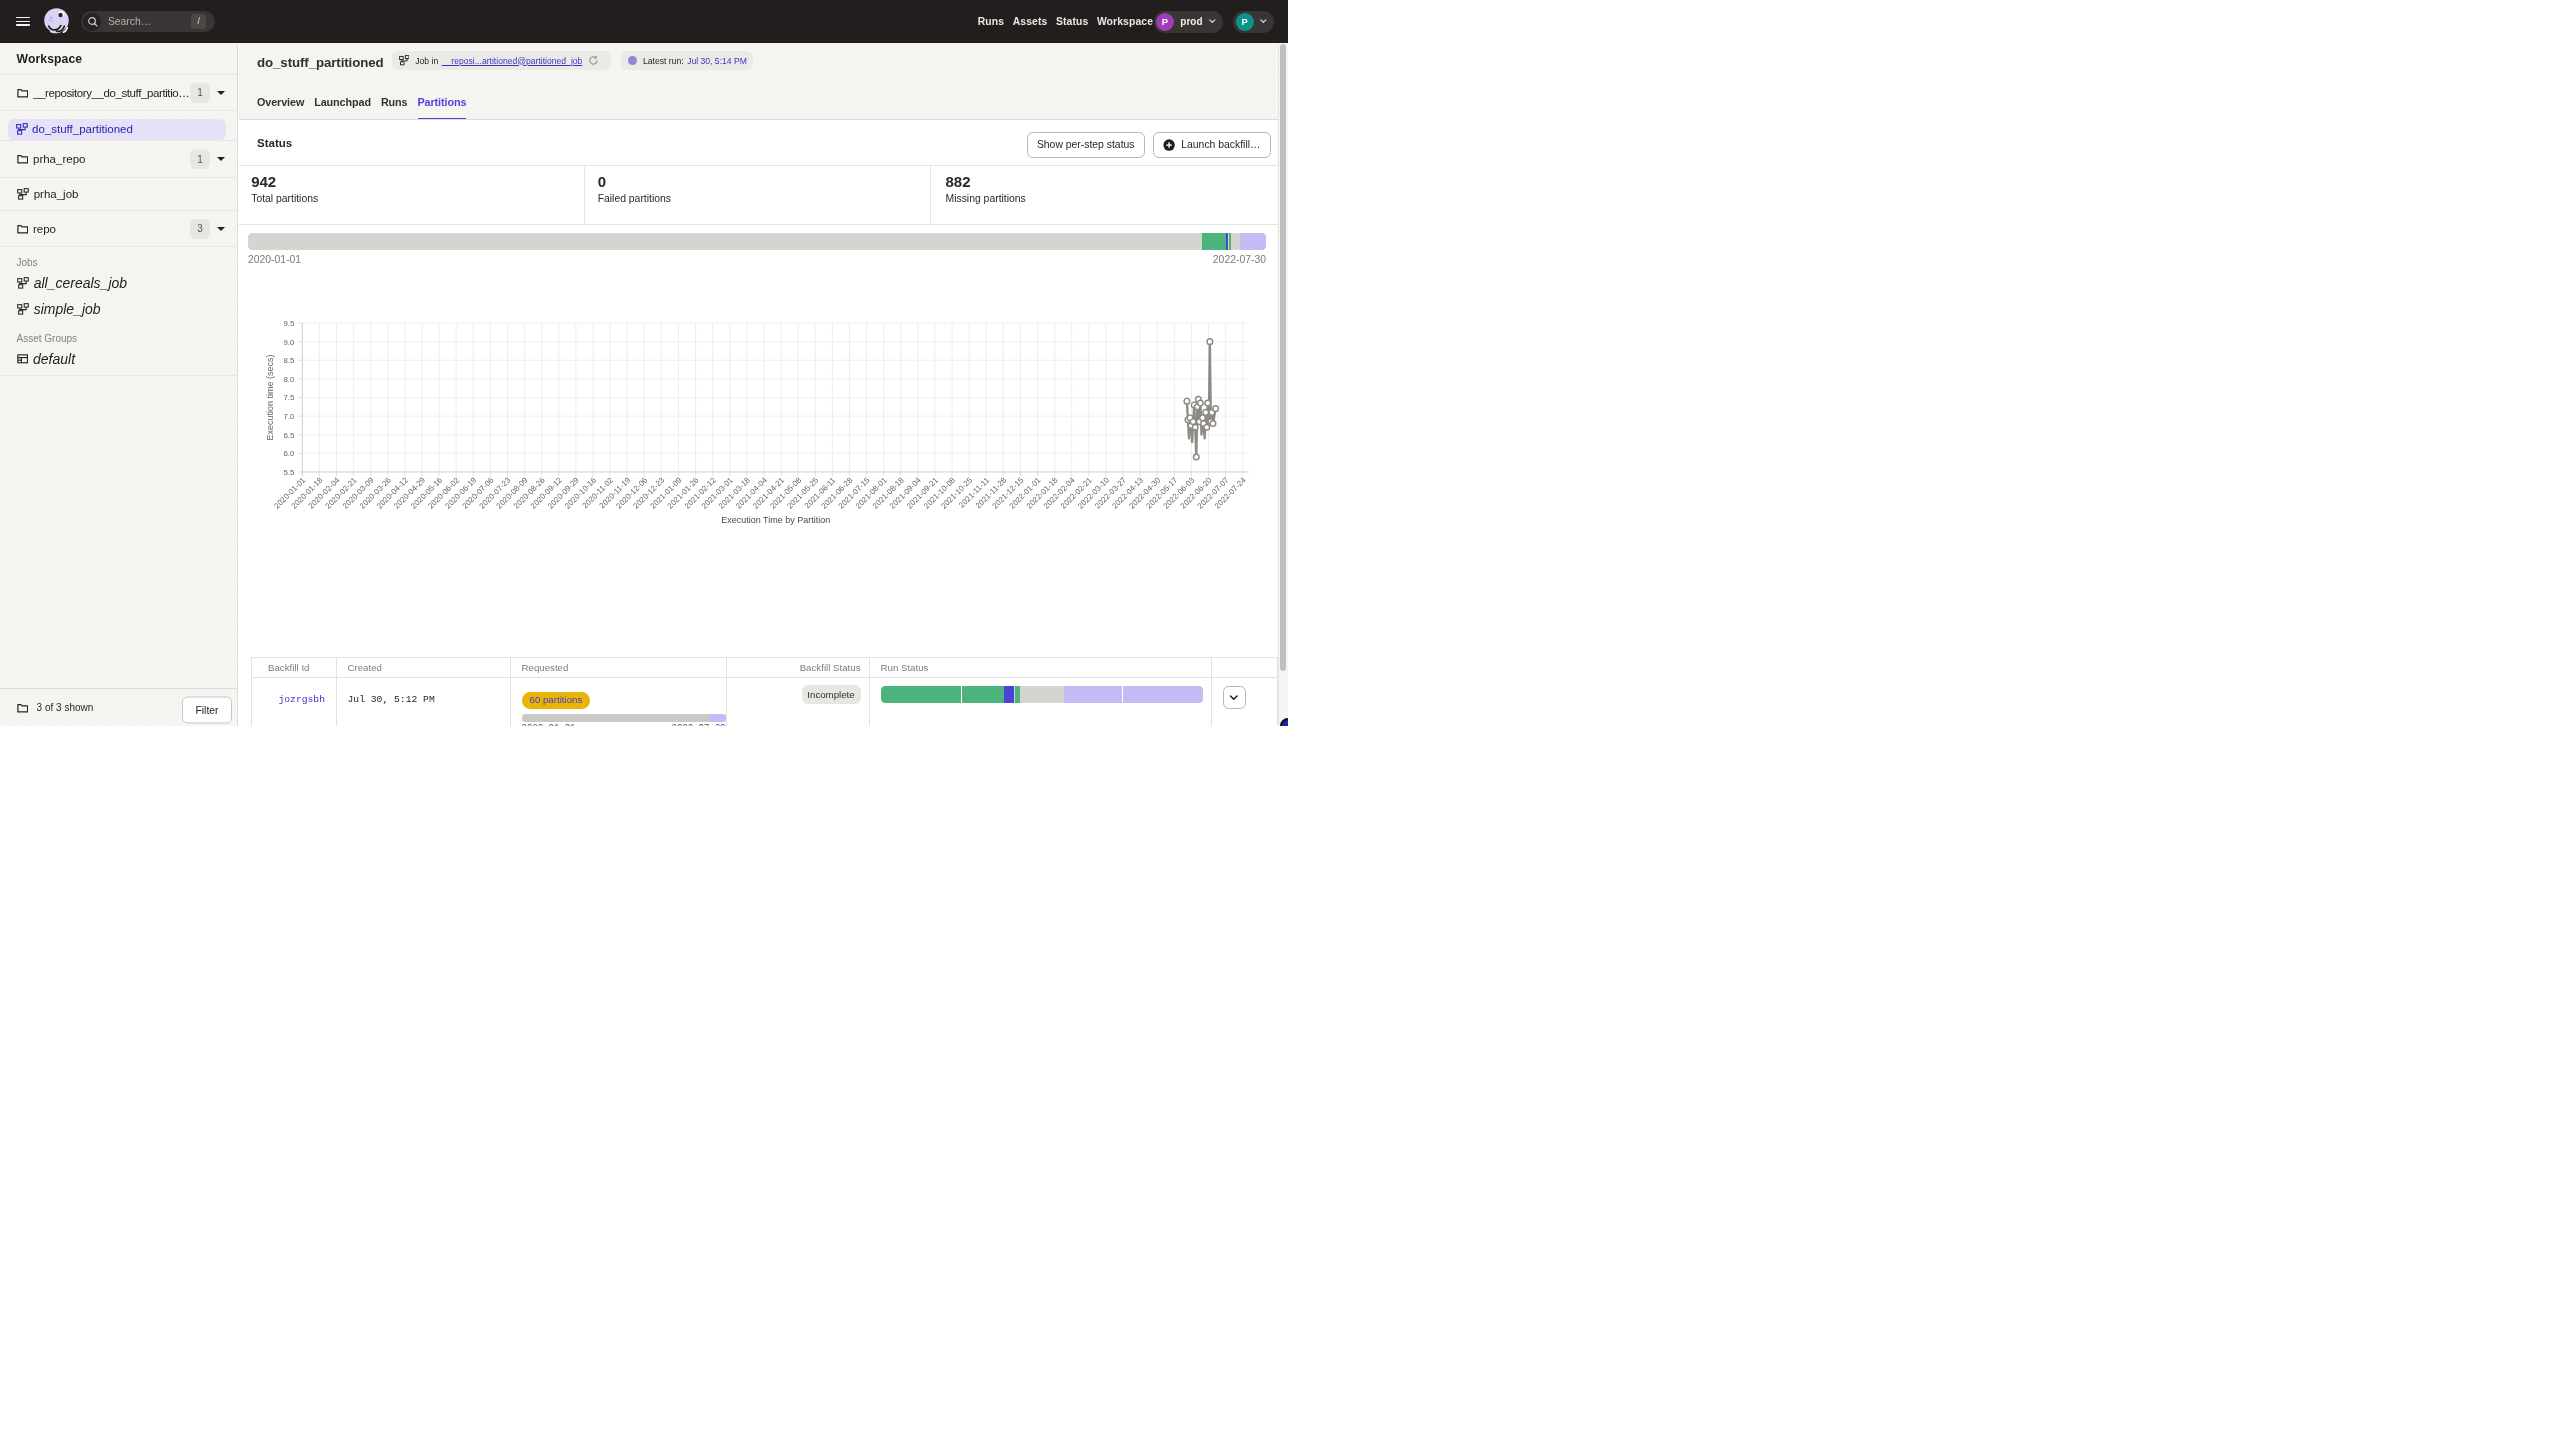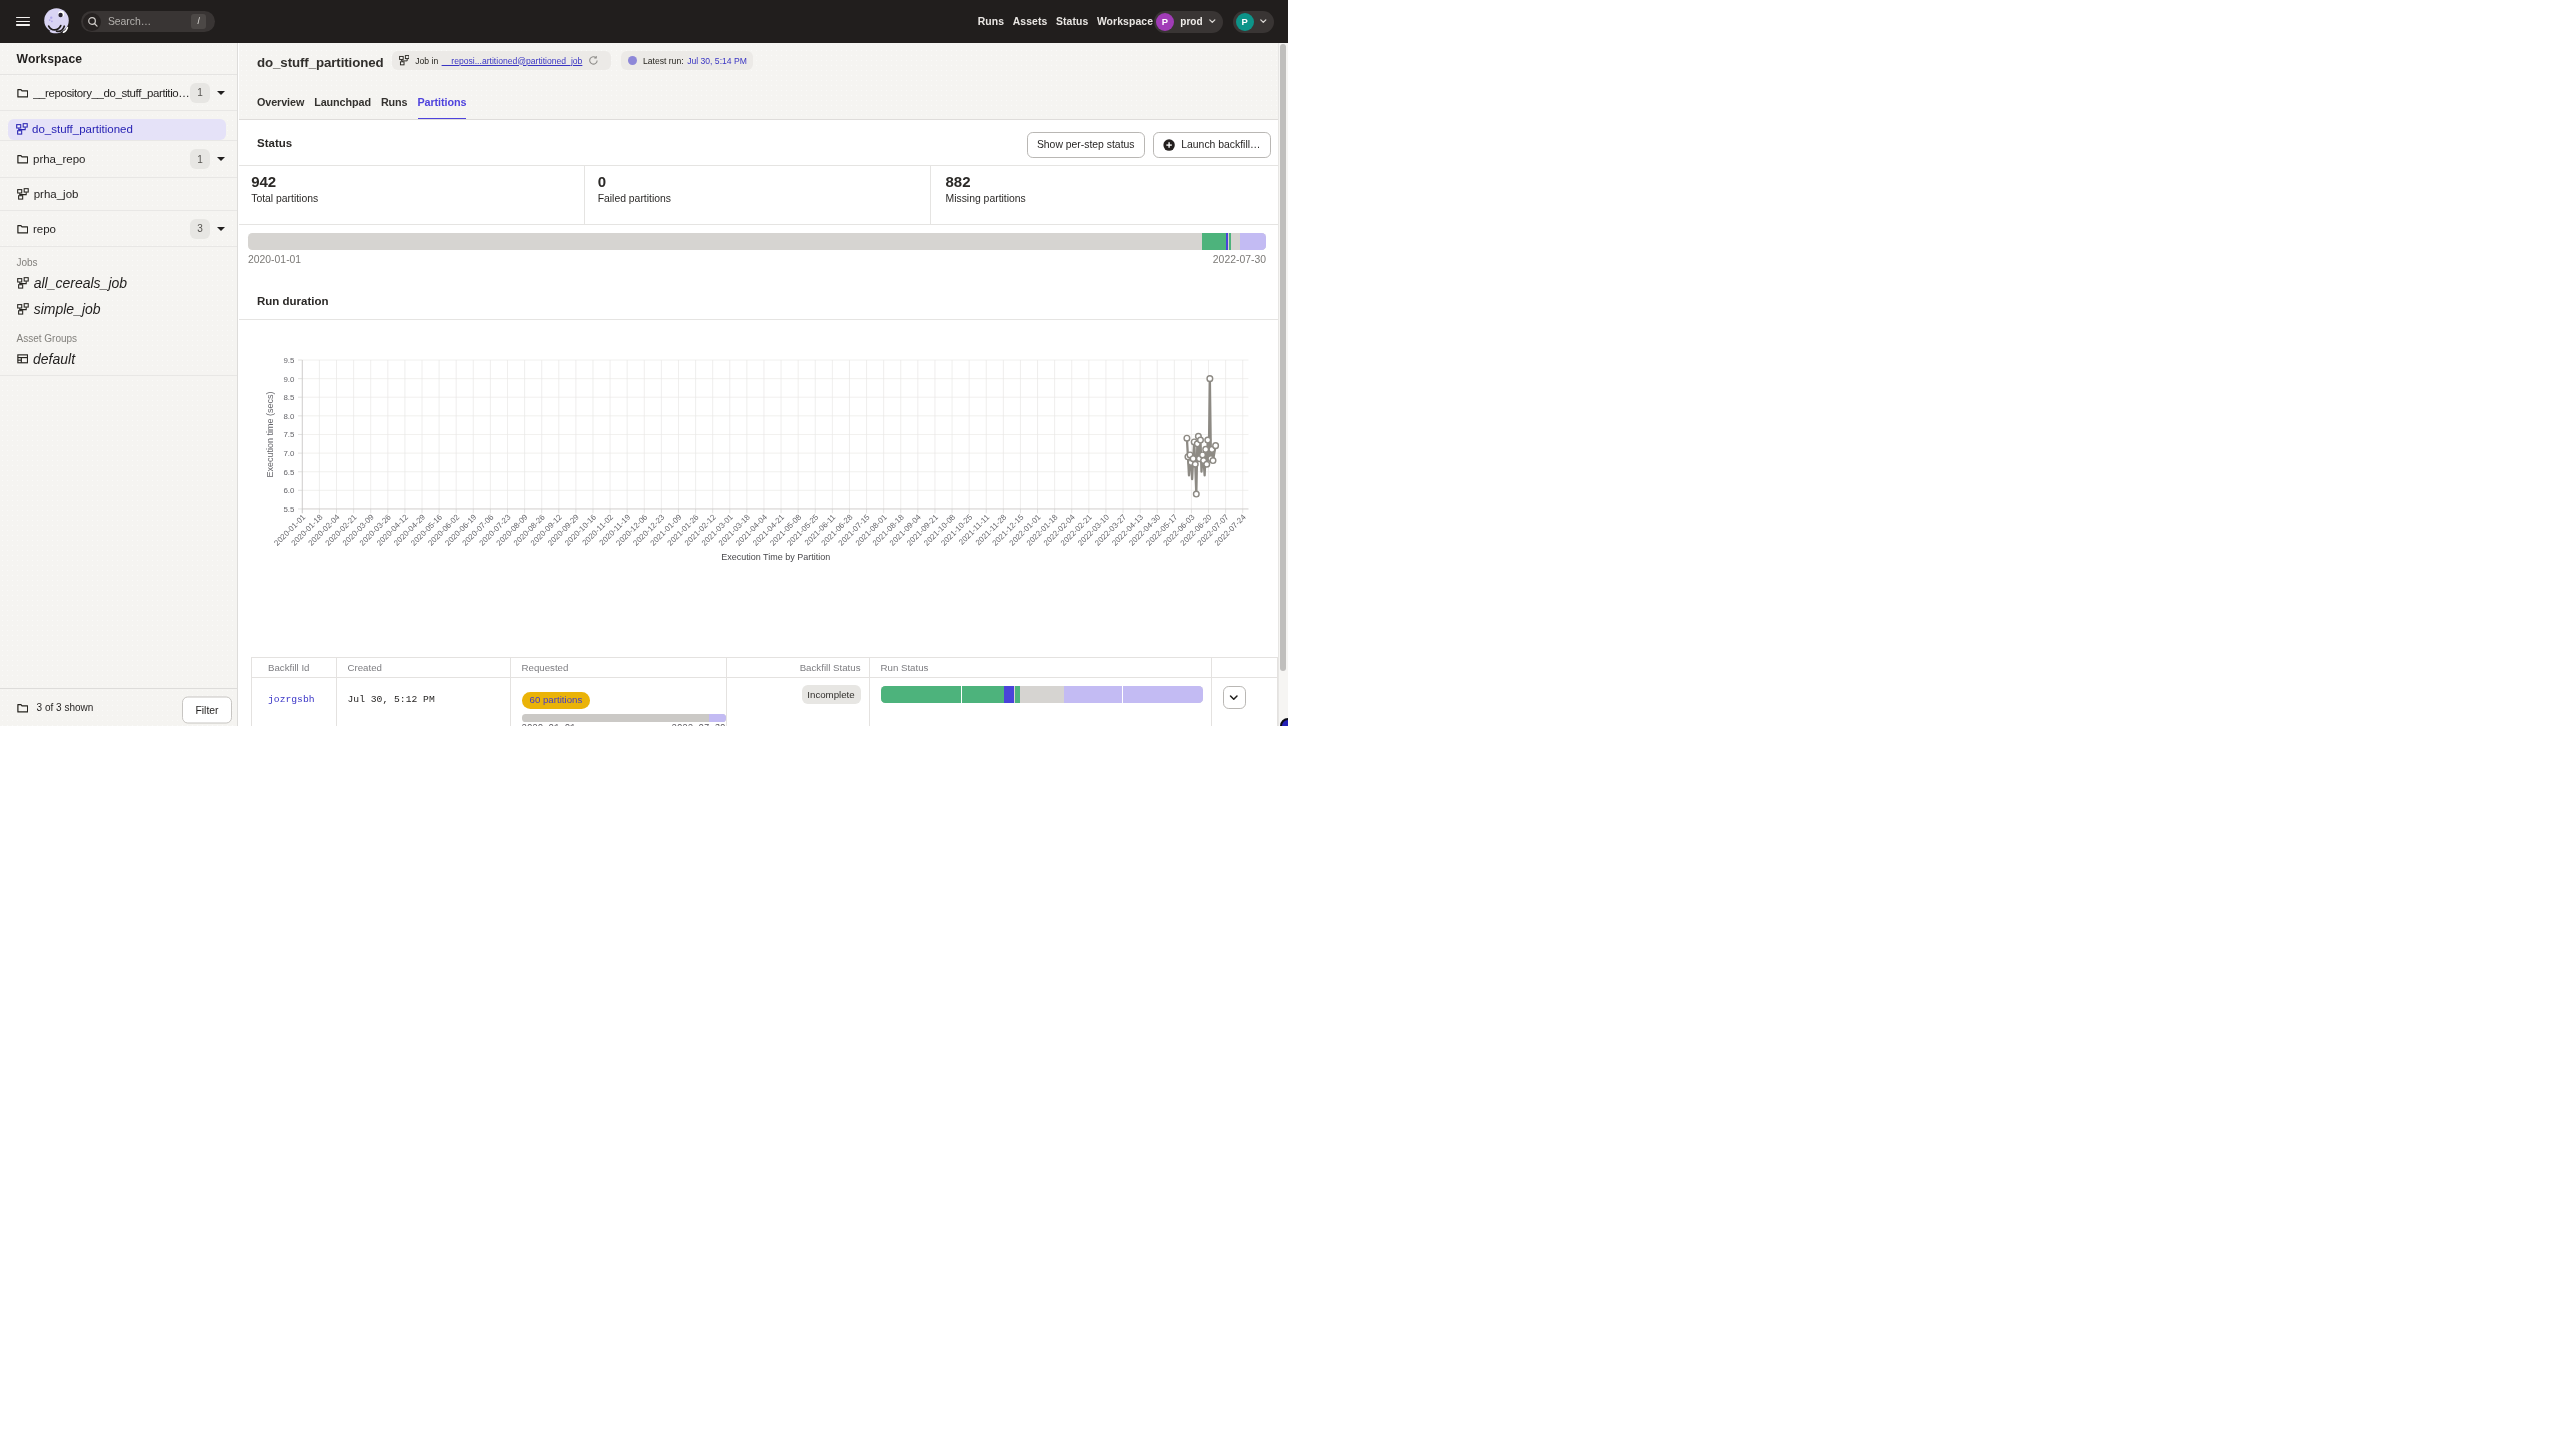--- a/index.html
+++ b/index.html
@@ -85,21 +85,21 @@
 .sec-bfh { height:41px; border-bottom:0.7px solid #e5e4e2; display:flex; align-items:center; }
 .sec-bfh .h16 { margin-left:18px; }
 
 .tbl { position:absolute; left:11.5px; top:614px; width:1027px; border:0.7px solid #e4e2e0; border-bottom:none; }
 .tr { display:flex; }
 .th { font-size:9.7px; color:#7d7d81; }
 .thead .td { height:18.7px; display:flex; align-items:center; }
 .td { border-right:0.7px solid #e4e2e0; padding-left:11px; }
 .c1 { padding-left:16.5px !important; }
 .td:last-child { border-right:none; }
-.c1w { width:85px; } .c2 { width:174px; } .c3 { width:216px; } .c4 { width:143px; } .c5 { width:342px; } .c6 { flex:1; }
+.c1w { width:85px;text-align:center; } .c2 { width:174px; } .c3 { width:216px; } .c4 { width:143px; } .c5 { width:342px; } .c6 { flex:1; }
 .thead { border-bottom:0.7px solid #e4e2e0; }
 .tbody .td { height:69px; padding-top:14.8px; }
 .tbody .td.c4 { padding-top:7.2px; }
 .tbody .td.c5, .tbody .td.c6 { padding-top:8px; }
 .link { color:#3833c6; }
 .reqpill { display:inline-block; height:16.5px; line-height:16.5px; padding:0 8px; background:#eab308; color:#423cc9;
   border-radius:8.3px; font-size:9.7px; }
 .minibar { position:relative; margin-top:5px; width:204px; height:7.6px; border-radius:3.6px; background:#cbc9c6; overflow:hidden; }
 .minibar div { position:absolute; right:0; top:0; height:100%; width:16.5px; background:#c3bbf3; }
 .minidates { display:flex; justify-content:space-between; width:204px; margin-top:1.4px;
@@ -330,23 +330,20 @@
       <div style="left:954px;width:24.5px;background:#4db37c;"></div>
       <div style="left:978px;width:2.3px;background:#4a43d9;"></div>
       <div style="left:981px;width:2.2px;background:#4db37c;"></div>
       <div style="left:992px;right:0;background:#c3bbf3;"></div>
     </div>
     <div class="pdates">
         <span>2020-01-01</span>
         <span>2022-07-30</span>
       </div>
   </div>
-  <div class="sec-rundur">
-      <div class="h16">Run duration</div>
-    </div>
   <div class="sec-chart"><svg class="chart" width="1040" height="293" viewBox="0 0 1445.5 407">
 <line x1="88.0" y1="55.5" x2="1403.0" y2="55.5" stroke="#eceae8" stroke-width="1"></line>
 <line x1="88.0" y1="81.4" x2="1403.0" y2="81.4" stroke="#eceae8" stroke-width="1"></line>
 <line x1="88.0" y1="107.2" x2="1403.0" y2="107.2" stroke="#eceae8" stroke-width="1"></line>
 <line x1="88.0" y1="133.1" x2="1403.0" y2="133.1" stroke="#eceae8" stroke-width="1"></line>
 <line x1="88.0" y1="159.0" x2="1403.0" y2="159.0" stroke="#eceae8" stroke-width="1"></line>
 <line x1="88.0" y1="184.9" x2="1403.0" y2="184.9" stroke="#eceae8" stroke-width="1"></line>
 <line x1="88.0" y1="210.8" x2="1403.0" y2="210.8" stroke="#eceae8" stroke-width="1"></line>
 <line x1="88.0" y1="236.6" x2="1403.0" y2="236.6" stroke="#eceae8" stroke-width="1"></line>
 <line x1="88.0" y1="262.5" x2="1403.0" y2="262.5" stroke="#eceae8" stroke-width="1"></line>

